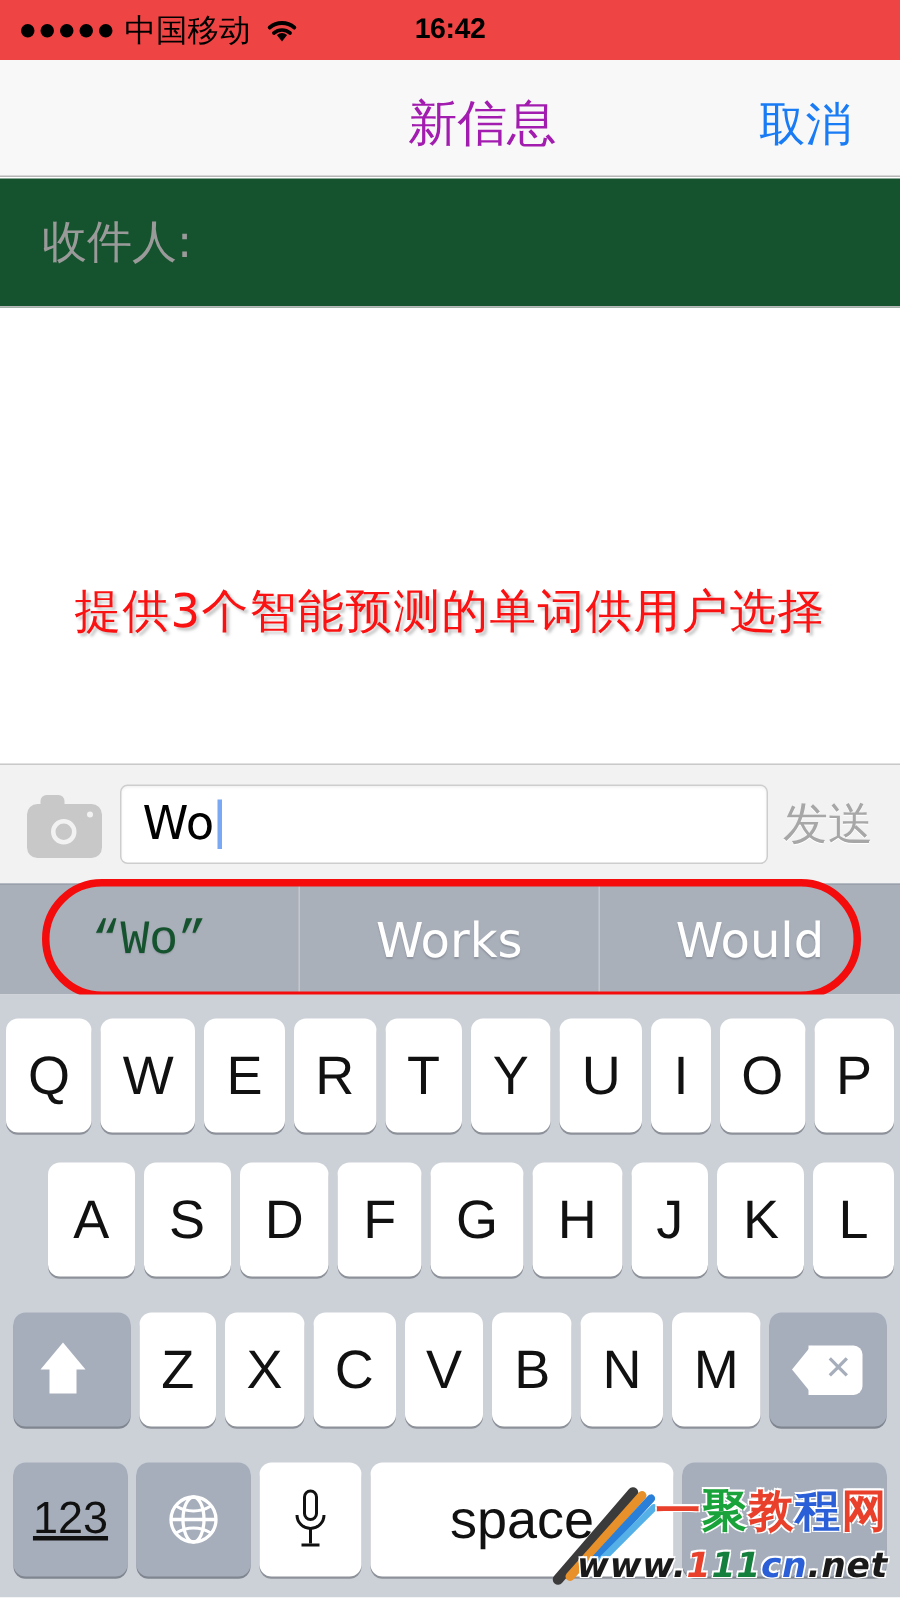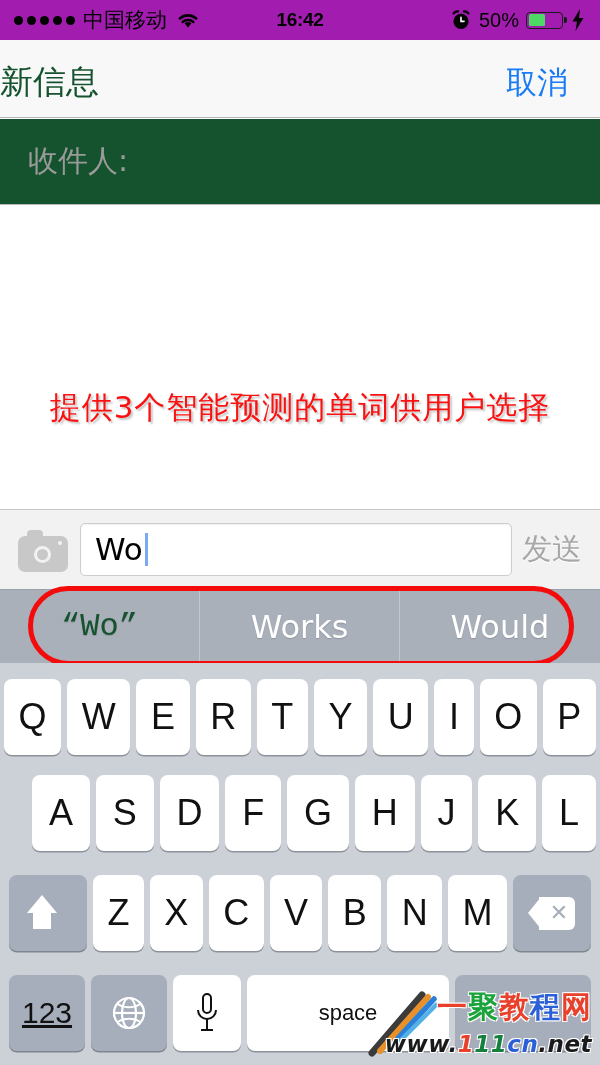--- a/index.html
+++ b/index.html
@@ -22,21 +22,21 @@
     background: #ffffff;
     overflow: hidden;
   }
 
   
   .status-bar {
     position: absolute;
     top: 0; left: 0;
     width: 600px;
     height: 40px;
-    background: #a21caf;
+    background: #ef4444;
     display: flex;
     align-items: center;
     box-sizing: border-box;
     padding: 0 14px;
   }
   .status-left {
     display: flex;
     align-items: center;
     gap: 8px;
     flex: 0 0 auto;
@@ -110,23 +110,25 @@
     width: 600px;
     height: 78px;
     background: #f8f8f8;
     border-bottom: 1px solid #b6b6b6;
     box-sizing: border-box;
   }
   .nav-title {
     position: absolute;
     left: 0; right: 0;
     top: 20px;
+    text-align: center;
     font-size: 33px;
-    color: #14532d;
-    font-family: "DejaVu Sans", sans-serif;
+    color: #a21caf;
+    font-family: "DejaVu Sans", sans-serif;
+    padding-left: 43px;
   }
   .nav-cancel {
     position: absolute;
     right: 32px;
     top: 22px;
     font-size: 31px;
     color: #1a7cf5;
     font-family: Liberation Mono, monospace;
   }
 
@@ -320,21 +322,21 @@
     font-family: "Liberation Sans", sans-serif;
     margin: 0 3px;
     flex: 1 1 auto;
     box-sizing: border-box;
     font-weight: 400;
   }
   .key.grey {
     background: #a7aebb;
     box-shadow: 0 1.5px 0 #80868f;
   }
-  .key.space    { flex: 1 1 auto; font-size: 22px; }
+  .key.space    { flex: 1 1 auto; font-size: 36px; }
   .key.ret      { flex: 0 0 136px; font-size: 28px; color: #2b2b2b; }
   .key.shift    { flex: 0 0 78px; }
   .key.del      { flex: 0 0 78px; }
   .key.num      { flex: 0 0 76px; font-size: 30px; text-decoration: underline; }
   .key.globe    { flex: 0 0 76px; }
   .key.mic      { flex: 0 0 68px; }
 
   
   .ico-shift {
     width: 42px; height: 40px;
@@ -444,35 +446,20 @@
           <i></i>
       </div>
       <div class="carrier">中国移动</div>
       <svg class="ico-wifi" width="26" height="20" viewBox="0 0 26 20">
         <path d="M13 17.6 L9.6 13.3 A5.6 5.6 0 0 1 16.4 13.3 Z" fill="#000"></path>
         <path d="M4.8 8.4 A12.6 12.6 0 0 1 21.2 8.4" stroke="#000" stroke-width="2.6" fill="none" stroke-linecap="round"></path>
         <path d="M7.6 12 A8.4 8.4 0 0 1 18.4 12" stroke="#000" stroke-width="2.4" fill="none" stroke-linecap="round"></path>
       </svg>
     </div>
     <div class="status-center">16:42</div>
-    <div class="status-right">
-      <svg width="22" height="22" viewBox="0 0 22 22">
-        <circle cx="11" cy="12.4" r="7.6" fill="#000"></circle>
-        <path d="M11 8.4 L11 12.4 L14 12.4" stroke="#fff" stroke-width="1.6" fill="none" stroke-linecap="round"></path>
-        <path d="M3.6 4.4 A5 5 0 0 1 8 2.4" stroke="#000" stroke-width="2.3" fill="none" stroke-linecap="round"></path>
-        <path d="M18.4 4.4 A5 5 0 0 0 14 2.4" stroke="#000" stroke-width="2.3" fill="none" stroke-linecap="round"></path>
-      </svg>
-      <div class="battery-pct">50%</div>
-      <div class="battery">
-        <div class="fill" id="battery-fill" style="width: 50%; background: rgb(76, 217, 100);"></div>
-      </div>
-      <svg width="16" height="24" viewBox="0 0 16 24">
-        <path d="M10 1 L2.5 13.5 L7 13.5 L5.5 23 L13.5 10 L9 10 Z" fill="#000"></path>
-      </svg>
-    </div>
   </div>
 
   <div class="nav-bar">
     <div class="nav-title">新信息</div>
     <div class="nav-cancel" style="color: rgb(26, 124, 245);">取消</div>
   </div>
 
   <div class="recipient-row">
     <span class="recipient-label">收件人:</span>
     <span class="recipient-value"></span>

